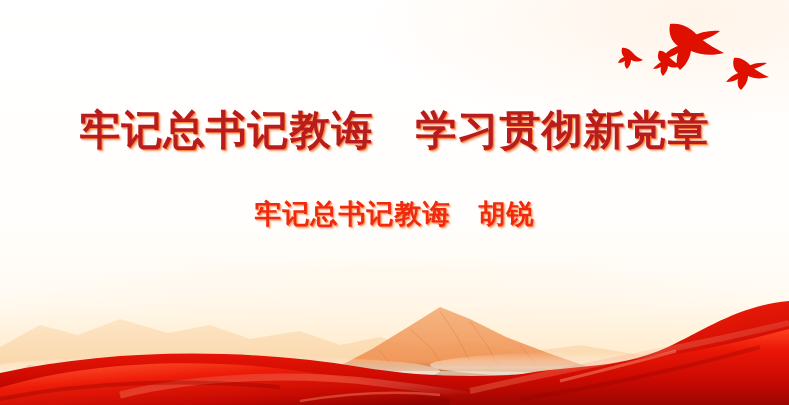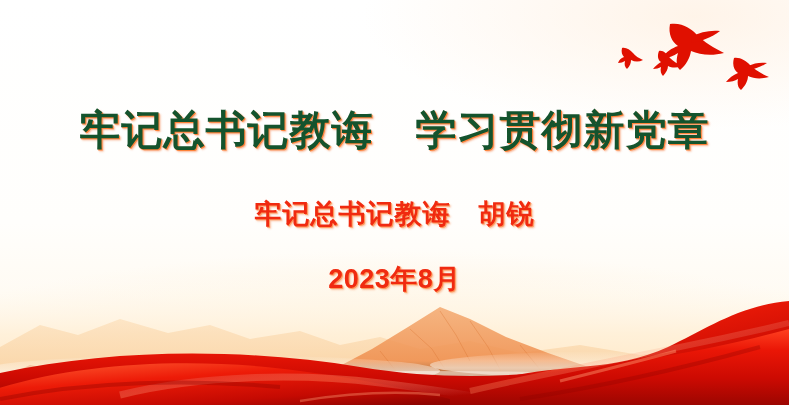--- a/index.html
+++ b/index.html
@@ -39,21 +39,21 @@
   
   .title-main {
     position: absolute;
     left: 0;
     top: 107px;
     width: 789px;
     text-align: center;
     font-size: 41px;
     font-weight: 700;
     letter-spacing: 1px;
-    color: #14532d;
+    color: #b91c1c;
     text-shadow:
       1px 1px 0 rgba(255,120,40,0.85),
       2px 2px 2px rgba(240,90,20,0.45);
     white-space: pre;
     line-height: 1.15;
   }
   .title-sub {
     position: absolute;
     left: 0;
     top: 196px;
@@ -222,15 +222,14 @@
 
         <path d="M10,40 C9,44 10,47 12,49 C9,50 7,52 6,55 C9,55 11,54 13,53 C12,57 13,59 15,61 C18,58 19,55 19,52 C23,54 27,54 31,52 C27,50 23,48 21,45 C18,42 14,39 10,40 Z"></path>
       </g>
     </svg>
   </div>
 
   <div class="title-main">牢记总书记教诲　学习贯彻新党章</div>
 
   <div class="title-sub">牢记总书记教诲　胡锐</div>
 
-  <div class="title-date">2023年8月</div>
 
 </div>
 
 </body></html>

